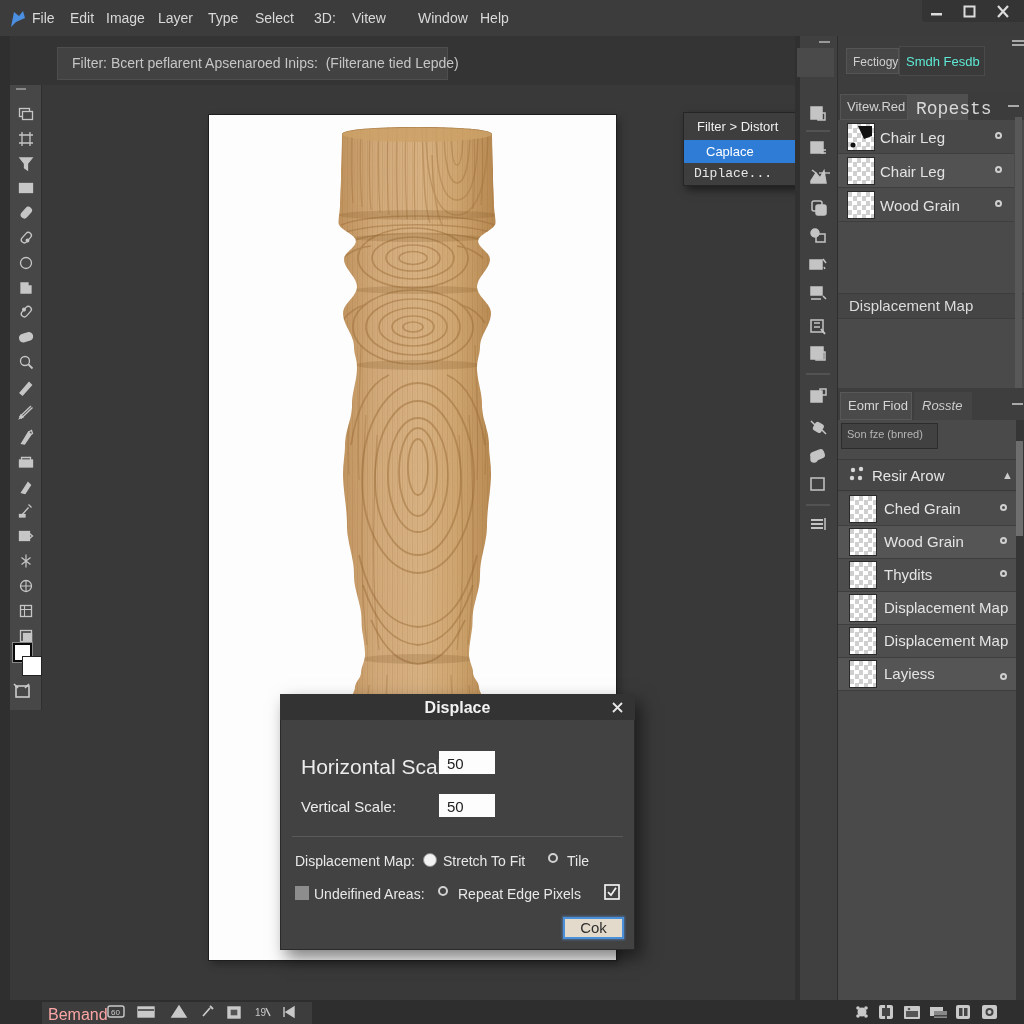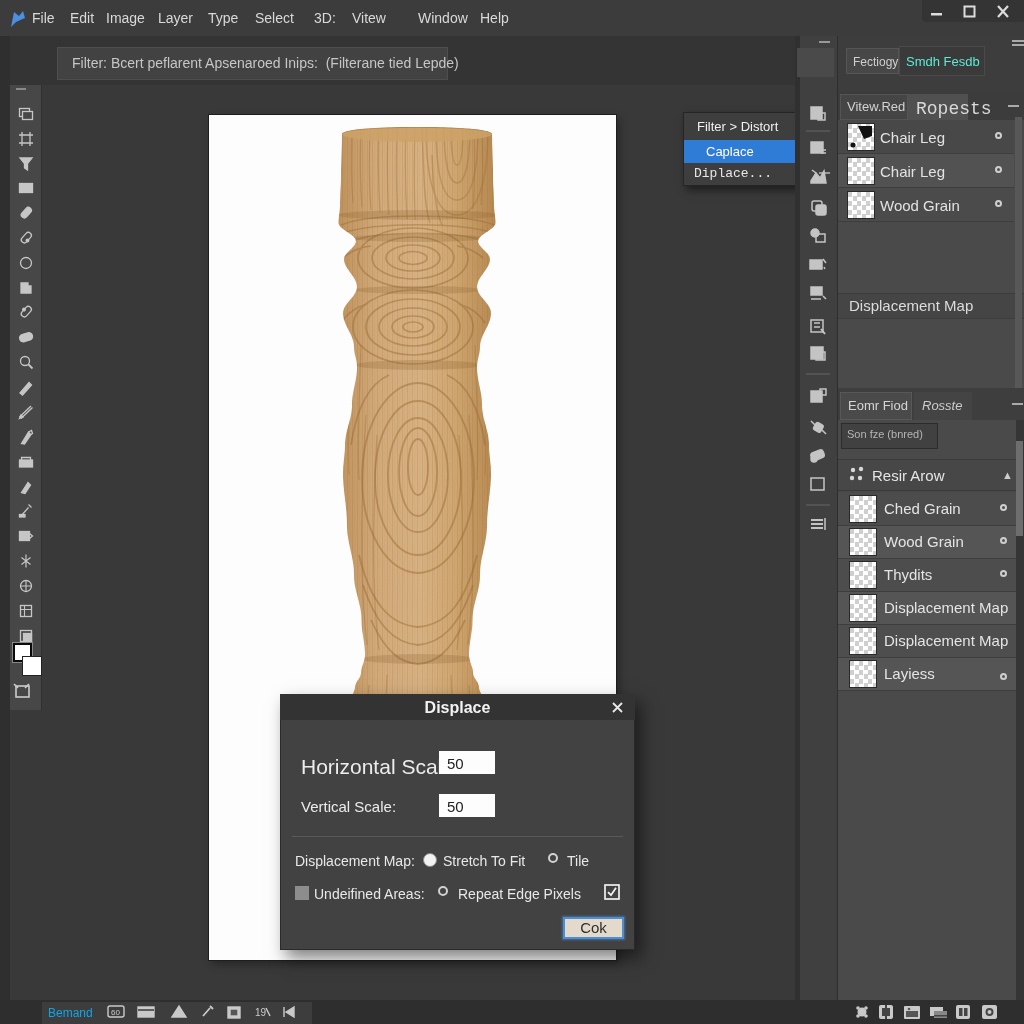--- a/index.html
+++ b/index.html
@@ -422,21 +422,21 @@
 <svg class="abs" style="left:604px;top:884px" width="16" height="16" viewBox="0 0 16 16">
     <rect x="1" y="1" width="14" height="14" fill="none" stroke="#f0f0f0" stroke-width="1.7"></rect>
     <path d="M4 8.2 L7 11.2 L12 3.8" stroke="#f0f0f0" stroke-width="1.8" fill="none"></path>
   </svg>
 
 <div class="abs" style="left:563px;top:917px;width:61px;height:22px;background:#e4dacb;border:2px solid #4a90d9;box-shadow:0 0 2px 1px rgba(90,150,220,.5);"></div>
 <div class="abs" style="left:563px;top:919px;width:61px;text-align:center;font-size:15px;color:#2f2f2f;">Cok</div>
 
 <div class="abs" style="left:0;top:1000px;width:1024px;height:24px;background:#2e2e2e;"></div>
 <div class="abs" style="left:42px;top:1002px;width:270px;height:22px;background:#3d3d3d;"></div>
-<div class="abs" style="left:48px;top:1006px;font-size:12px;color:#0ea5e9;">Bemand</div>
+<div class="abs" style="left:48px;top:1006px;font-size:16px;color:#fca5a5;">Bemand</div>
 <svg class="abs" style="left:100px;top:1003px" width="220" height="18" viewBox="0 0 220 18" fill="none" stroke="#c9c9c9" stroke-width="1.4">
   <rect x="8" y="3" width="16" height="11" rx="2"></rect>
     <text x="11" y="12" font-size="8" fill="#c9c9c9" stroke="none">60</text>
   <rect x="38" y="4" width="16" height="10" fill="#c9c9c9"></rect>
     <path d="M38 7 H54" stroke="#2e2e2e"></path>
   <path d="M72 14 L79 3 L86 14 Z" fill="#c9c9c9"></path>
   <path d="M103 13 L110 5 M110 3 L113 6" stroke-width="1.8"></path>
   <rect x="128" y="4" width="12" height="11" fill="#c9c9c9"></rect>
     <rect x="130" y="6" width="8" height="7" fill="#555"></rect>
   <text x="155" y="13" font-size="10" fill="#c9c9c9" stroke="none">19</text>

